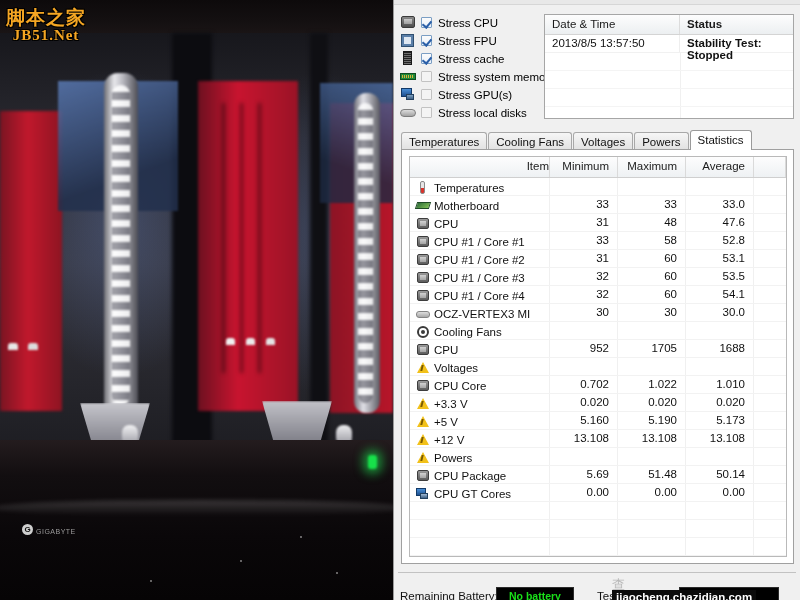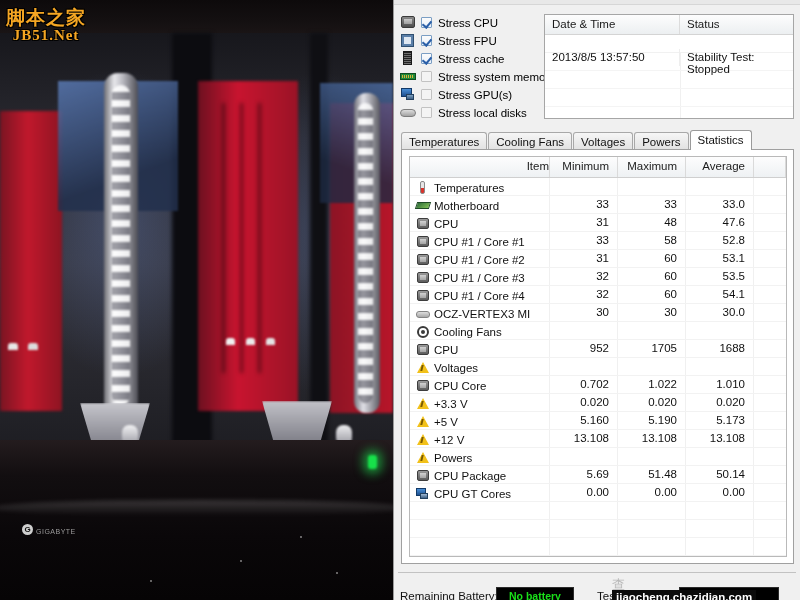--- a/index.html
+++ b/index.html
@@ -90,23 +90,23 @@
   .ic-gpu:after{content:"";position:absolute;left:5px;top:6px;width:8px;height:6px;
        background:linear-gradient(180deg,#7ea0c0,#3c5f84);border:1px solid #22405f;box-sizing:border-box;}
 
   
   #log{position:absolute;left:150px;top:14px;width:250px;height:105px;
        background:#fff;border:1px solid #a6a6a6;box-sizing:border-box;overflow:hidden;}
   #log-head{display:flex;height:19px;background:linear-gradient(180deg,#fdfdfd,#eceff1);
        border-bottom:1px solid #d4d4d4;}
   #log-head div{font-size:11.5px;color:#1a1a1a;padding:3px 4px 0 7px;box-sizing:border-box;}
   .lg-c1{width:135px;border-right:1px solid #dcdcdc;height:19px;}
-  .lg-c2{flex:1;height:19px;}
+  .lg-c2{flex:1;height:19px;font-weight:bold;}
   .log-row{display:flex;height:17px;border-bottom:1px solid #f1f1f1;}
-  .log-row div{font-size:11.5px;color:#111;padding:2px 8px 0 7px;box-sizing:border-box;margin-top:14px;}
+  .log-row div{font-size:11.5px;color:#111;padding:2px 8px 0 7px;box-sizing:border-box;}
   .log-row .lg-c1{border-right:1px solid #eee;height:17px;}
   .log-empty{height:17px;border-bottom:1px solid #f4f4f4;display:flex;}
   .log-empty .lg-c1{border-right:1px solid #f0f0f0;height:17px;}
 
   
   #tabs{position:absolute;left:7px;top:130px;height:20px;display:flex;align-items:flex-end;}
   .tab{height:18px;line-height:18px;padding:0 7px;font-size:11.5px;color:#111;
        background:linear-gradient(180deg,#f6f6f6,#e1e1e1);
        border:1px solid #a8a8a8;border-bottom:none;margin-right:1px;
        border-radius:3px 3px 0 0;box-sizing:border-box;}

